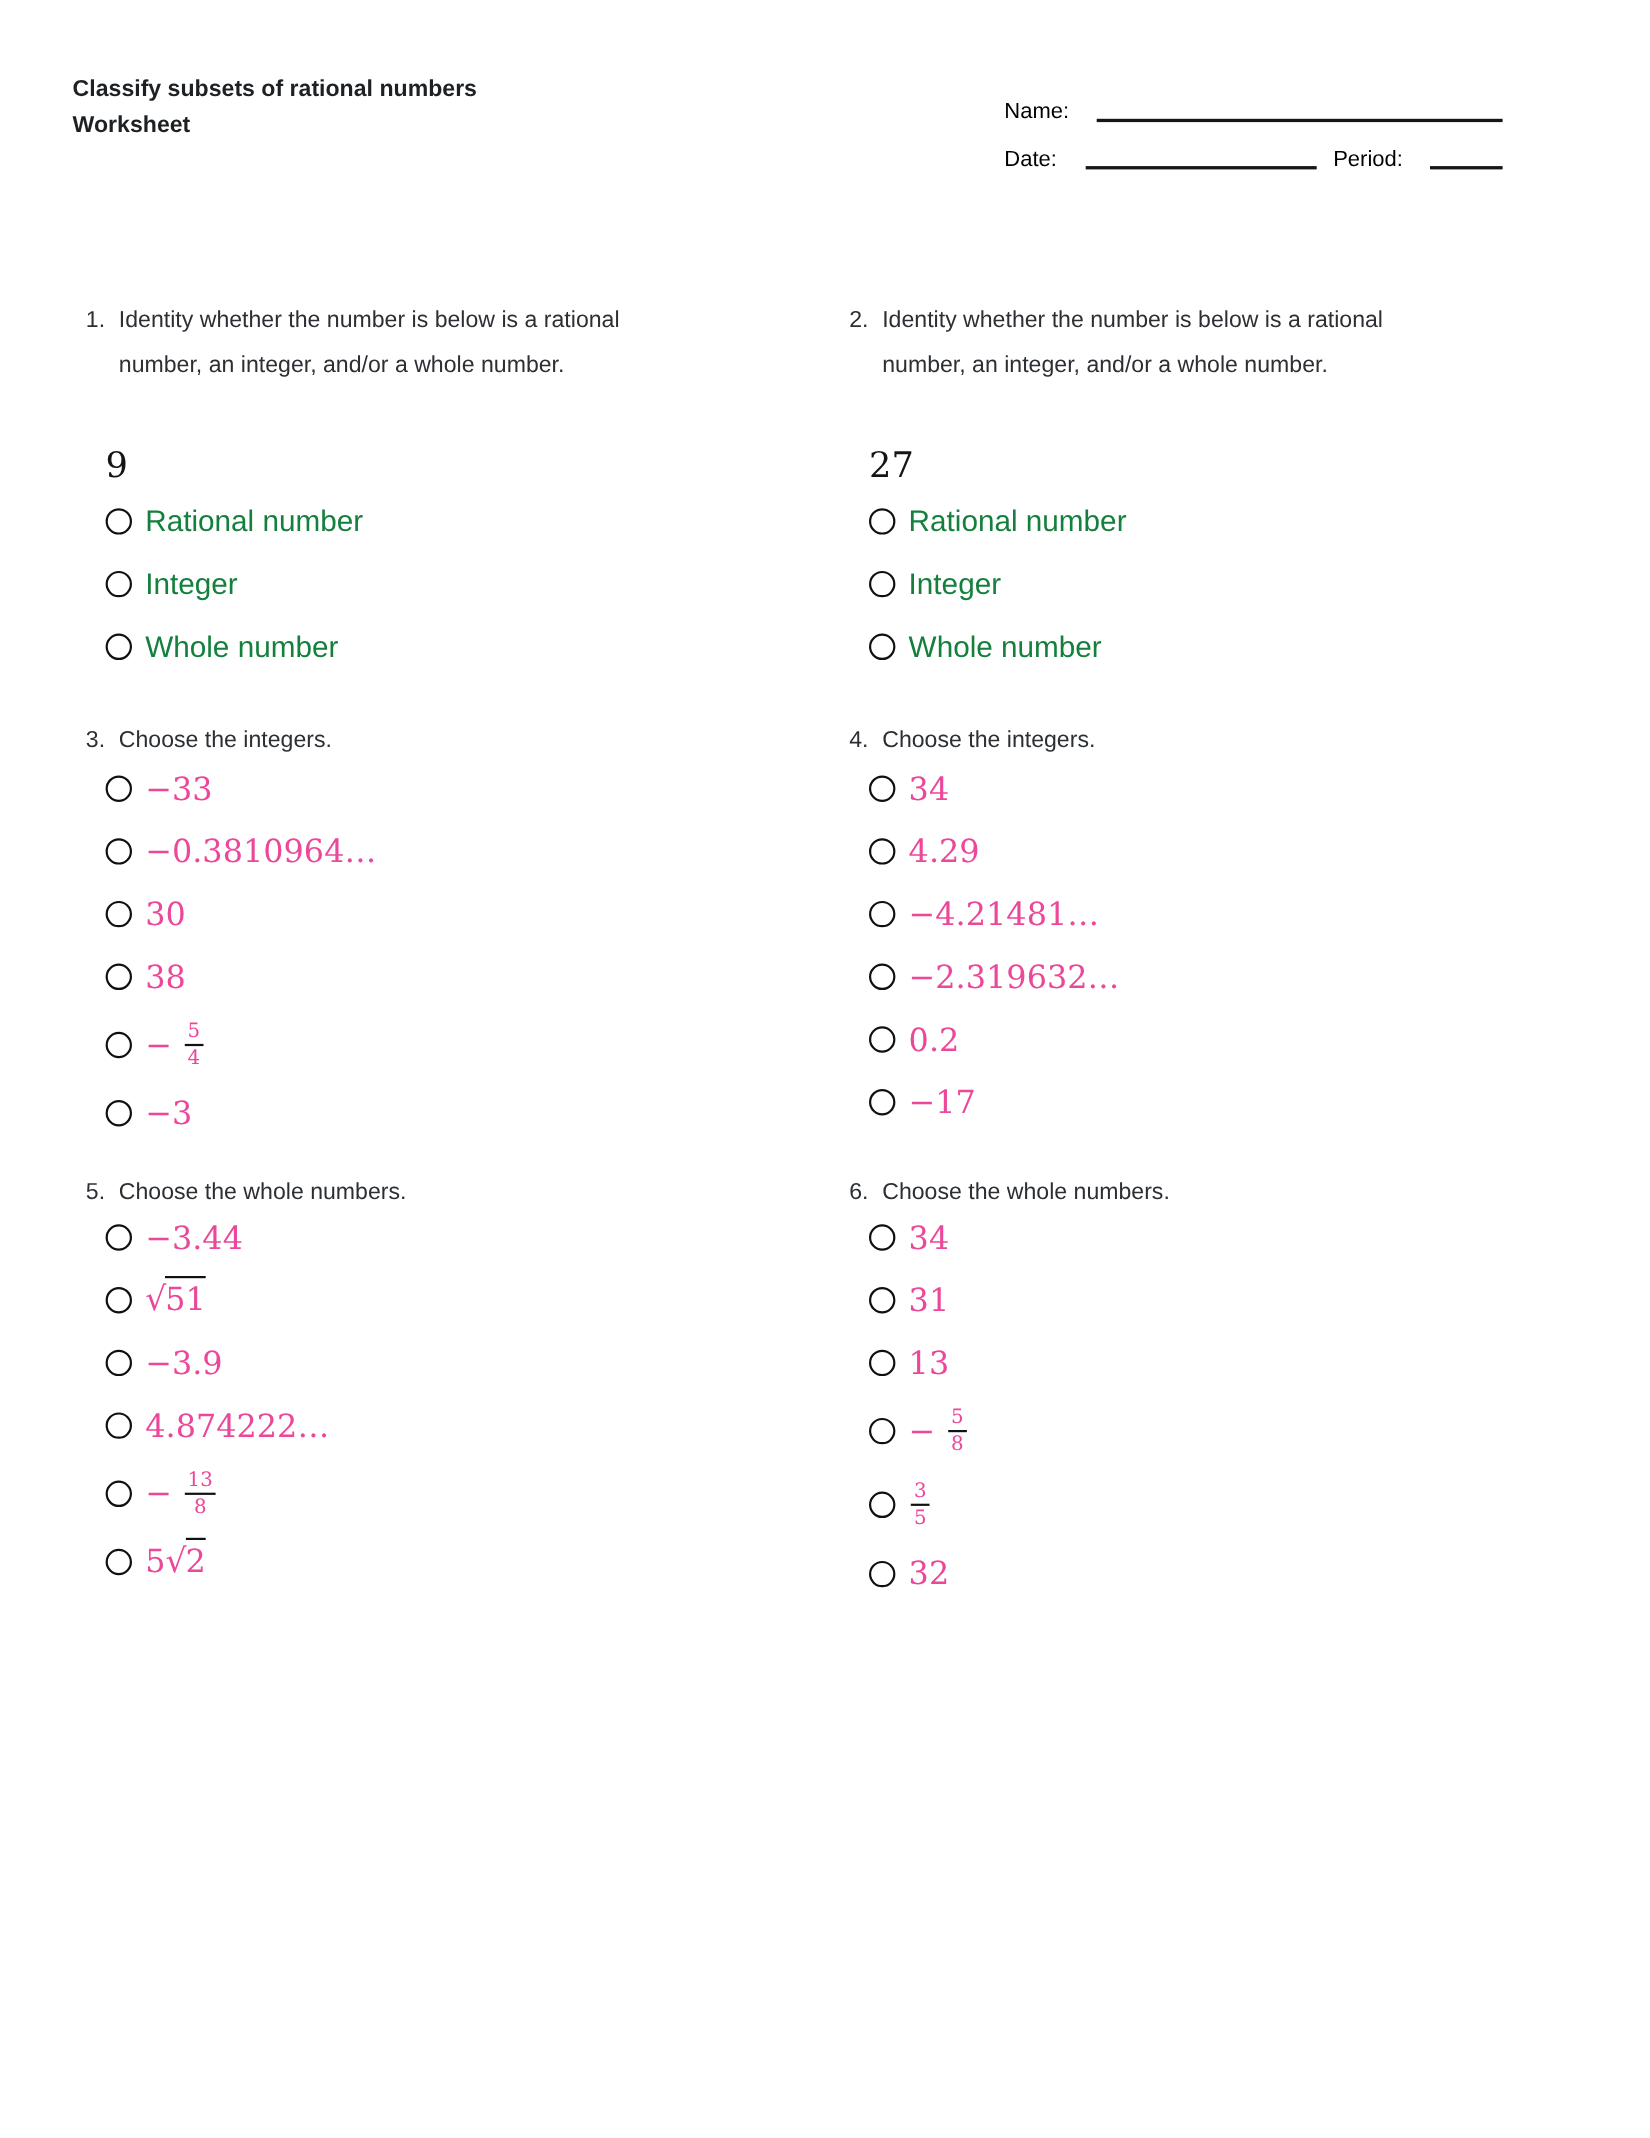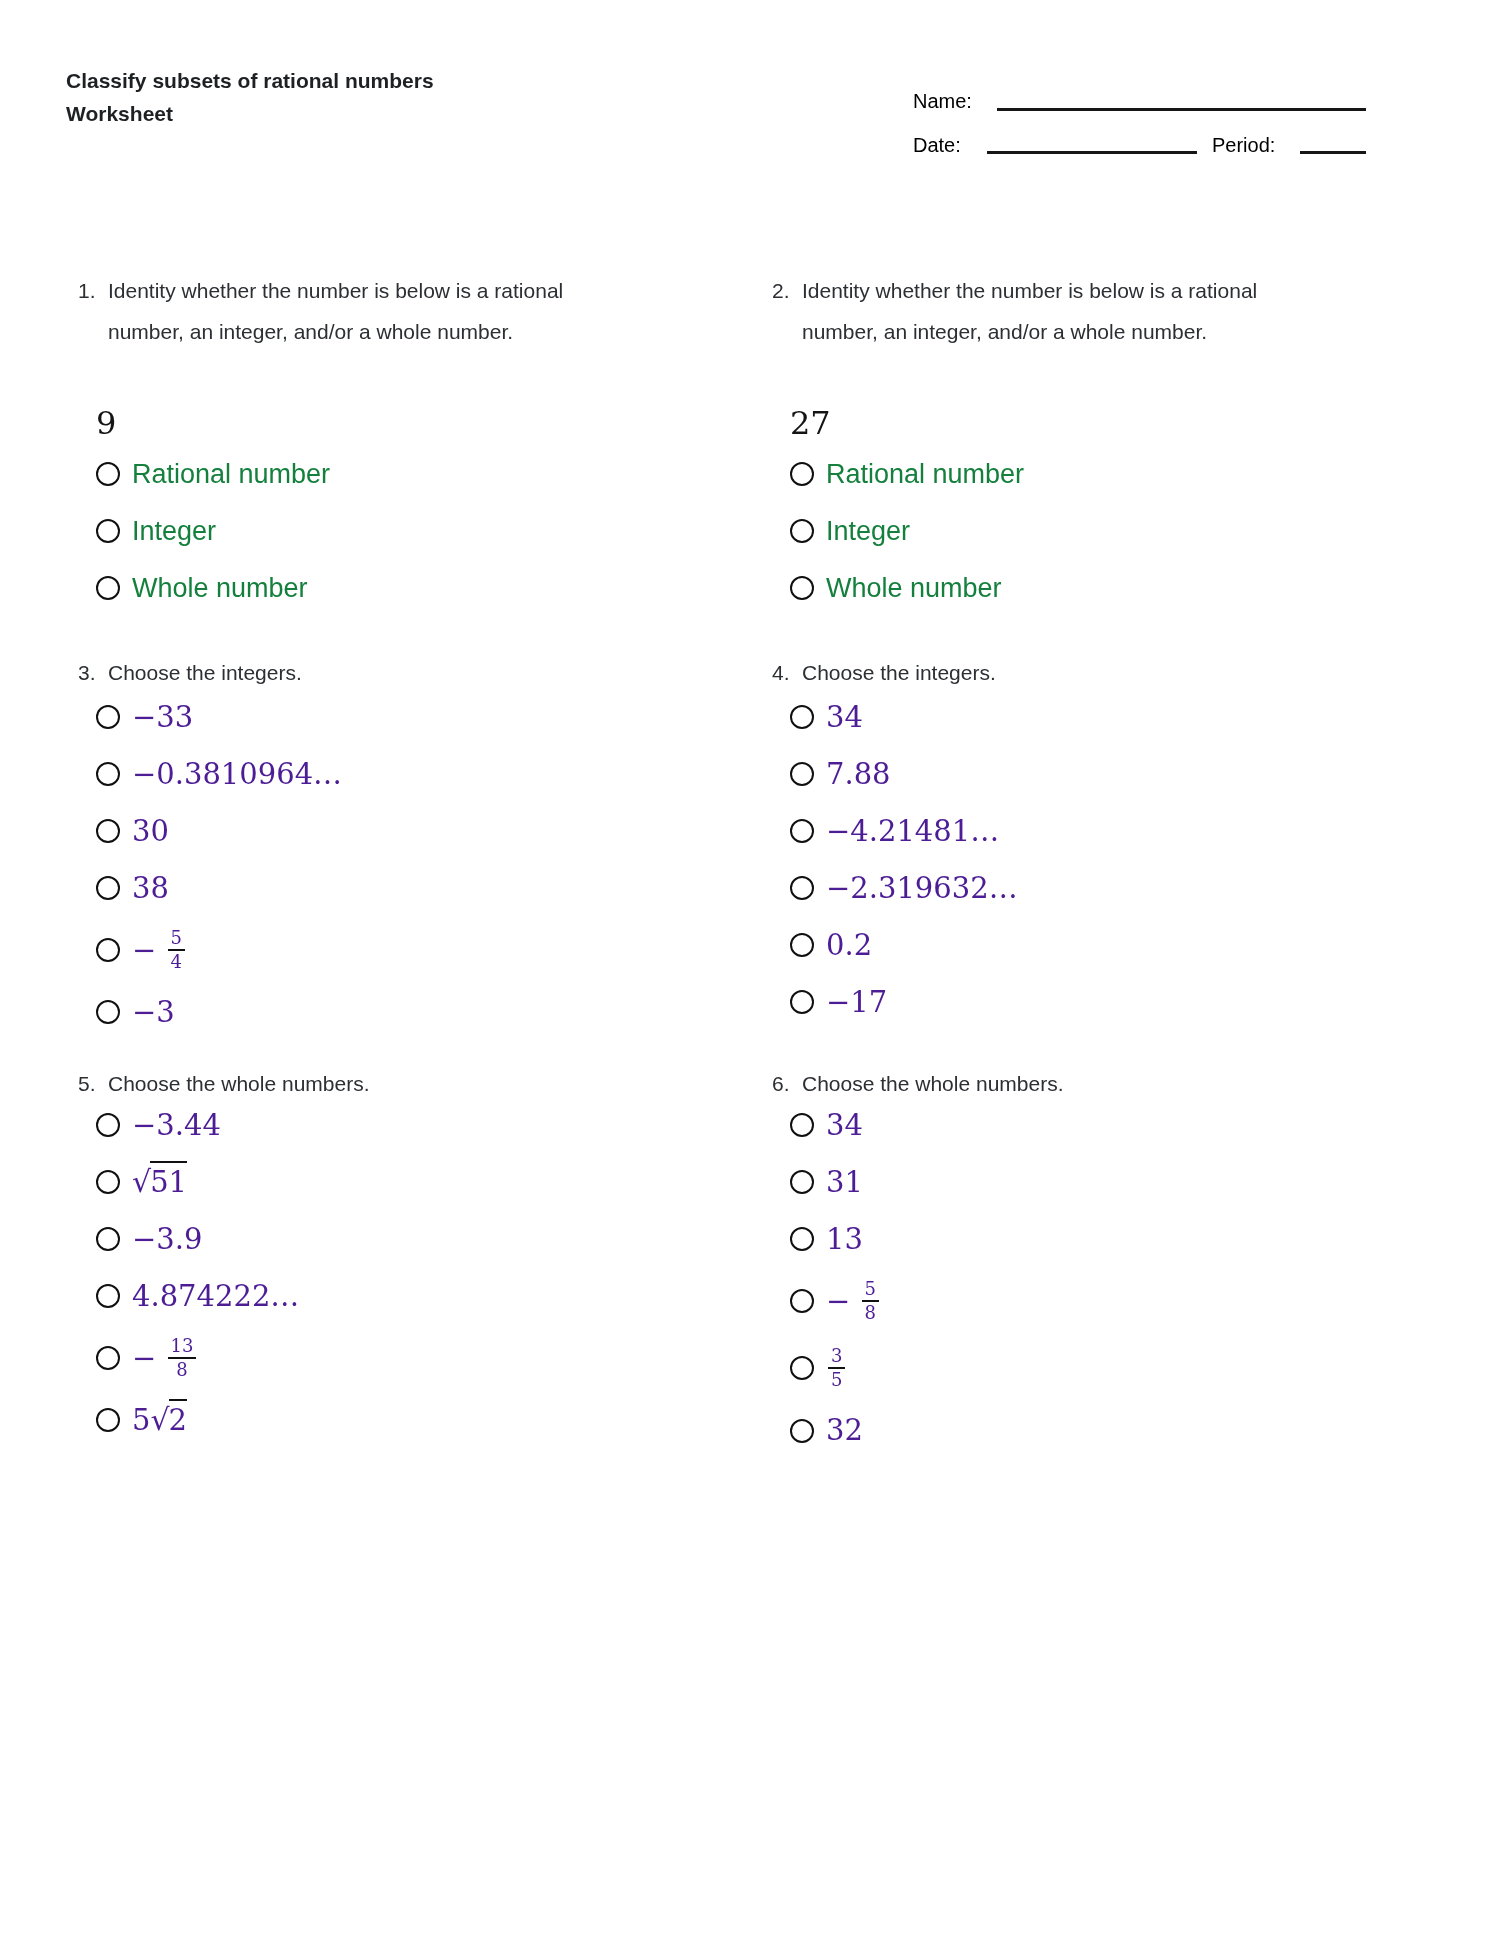--- a/index.html
+++ b/index.html
@@ -30,21 +30,21 @@
   .qhead{display:flex;font-size:21px;line-height:41px;color:#2c2f33;}
   .qnum{width:30px;flex:none;}
   .qtext{width:470px;}
 
   .qvalue{margin-left:18px;font-family:"DejaVu Serif", serif;font-size:32px;color:#141414;}
 
   .opt-row{display:flex;align-items:center;margin-left:18px;min-height:34px;margin-bottom:23px;}
   .radio{flex:none;width:24px;height:24px;border:2.5px solid #101010;border-radius:50%;
          background:#fff;box-sizing:border-box;margin-right:12px;}
   .opt-label{font-size:27px;color:#15803d;}
-  .opt-label.math{font-family:"DejaVu Serif", serif;font-size:29px;color:#4c1d95;line-height:1;}
+  .opt-label.math{font-family:"DejaVu Serif", serif;font-size:29px;color:#ec4899;line-height:1;}
 
   
   .mfrac{display:inline-flex;flex-direction:column;align-items:center;vertical-align:middle;
          font-size:18px;line-height:1.12;margin-left:2px;}
   .fnum{display:block;border-bottom:2px solid #111;padding:0 3px 1px;}
   .fden{display:block;padding-top:1px;}
   .msign{vertical-align:middle;}
 
   
   .sqrt-sym{font-size:30px;}
@@ -190,21 +190,21 @@
         <span class="qnum">4.</span>
         <span class="qtext">Choose the integers.</span>
       </div>
     <div class="sec sec-opts-mid">
         <div class="opt-row">
           <span class="radio"></span>
           <span class="opt-label math">34</span>
         </div>
         <div class="opt-row">
           <span class="radio"></span>
-          <span class="opt-label math">7.88</span>
+          <span class="opt-label math">4.29</span>
         </div>
         <div class="opt-row">
           <span class="radio"></span>
           <span class="opt-label math">−4.21481…</span>
         </div>
         <div class="opt-row">
           <span class="radio"></span>
           <span class="opt-label math">−2.319632…</span>
         </div>
         <div class="opt-row">

